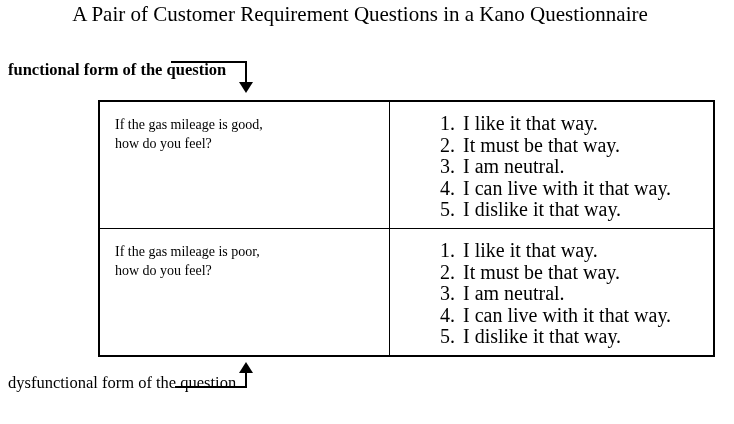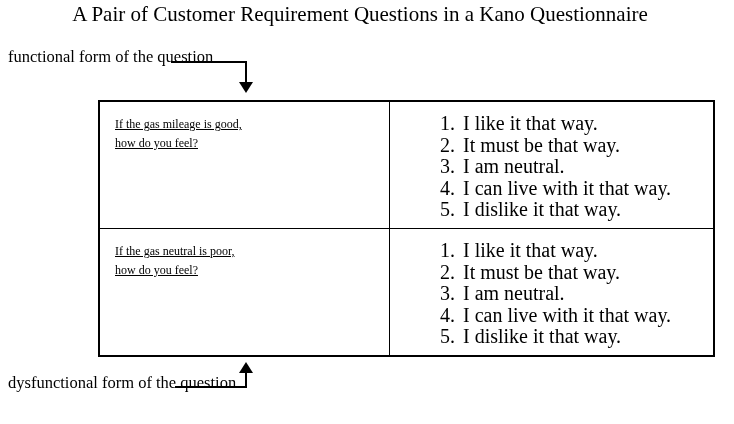--- a/index.html
+++ b/index.html
@@ -33,23 +33,24 @@
 
   
   .callout-label {
     position: absolute;
     font-size: 16.5px;
     line-height: 20px;
     white-space: nowrap;
   }
   #functional-label {
     left: 8px;
-    top: 47px;
+    top: 60px;
     text-align: right;
     width: 165px;
+    font-weight: bold;
   }
   #dysfunctional-label {
     left: 8px;
     top: 373px;
     text-align: left;
     width: 172px;
   }
 
   
   .rule-h {
@@ -106,25 +107,24 @@
     vertical-align: top;
     padding: 0;
     background: #ffffff;
   }
   #kano-table tr.row-functional td    { height: 126px; }
   #kano-table tr.row-dysfunctional td { height: 126px; }
   td.question-cell { width: 289px; }
   td.answers-cell  { width: 323px; }
 
   .question-text {
-    font-size: 12px;
+    font-size: 14px;
     line-height: 19px;
     padding: 13px 0 0 15px;
     white-space: pre-line;
-    text-decoration: underline;
   }
 
   .answers-list {
     list-style: none;
     margin: 0;
     padding: 11px 0 0 50px;
     font-size: 20px;
     line-height: 21.5px;
   }
   .answers-list li {
@@ -176,21 +176,21 @@
               <span class="num">4.</span><span>I can live with it that way.</span>
             </li>
             <li>
               <span class="num">5.</span><span>I dislike it that way.</span>
             </li>
           </ul>
         </td>
       </tr>
       <tr class="row-dysfunctional">
         <td class="question-cell">
-          <div class="question-text">If the gas neutral is poor,
+          <div class="question-text">If the gas mileage is poor,
 how do you feel?</div>
         </td>
         <td class="answers-cell">
           <ul class="answers-list">
             <li>
               <span class="num">1.</span><span>I like it that way.</span>
             </li>
             <li>
               <span class="num">2.</span><span>It must be that way.</span>
             </li>

